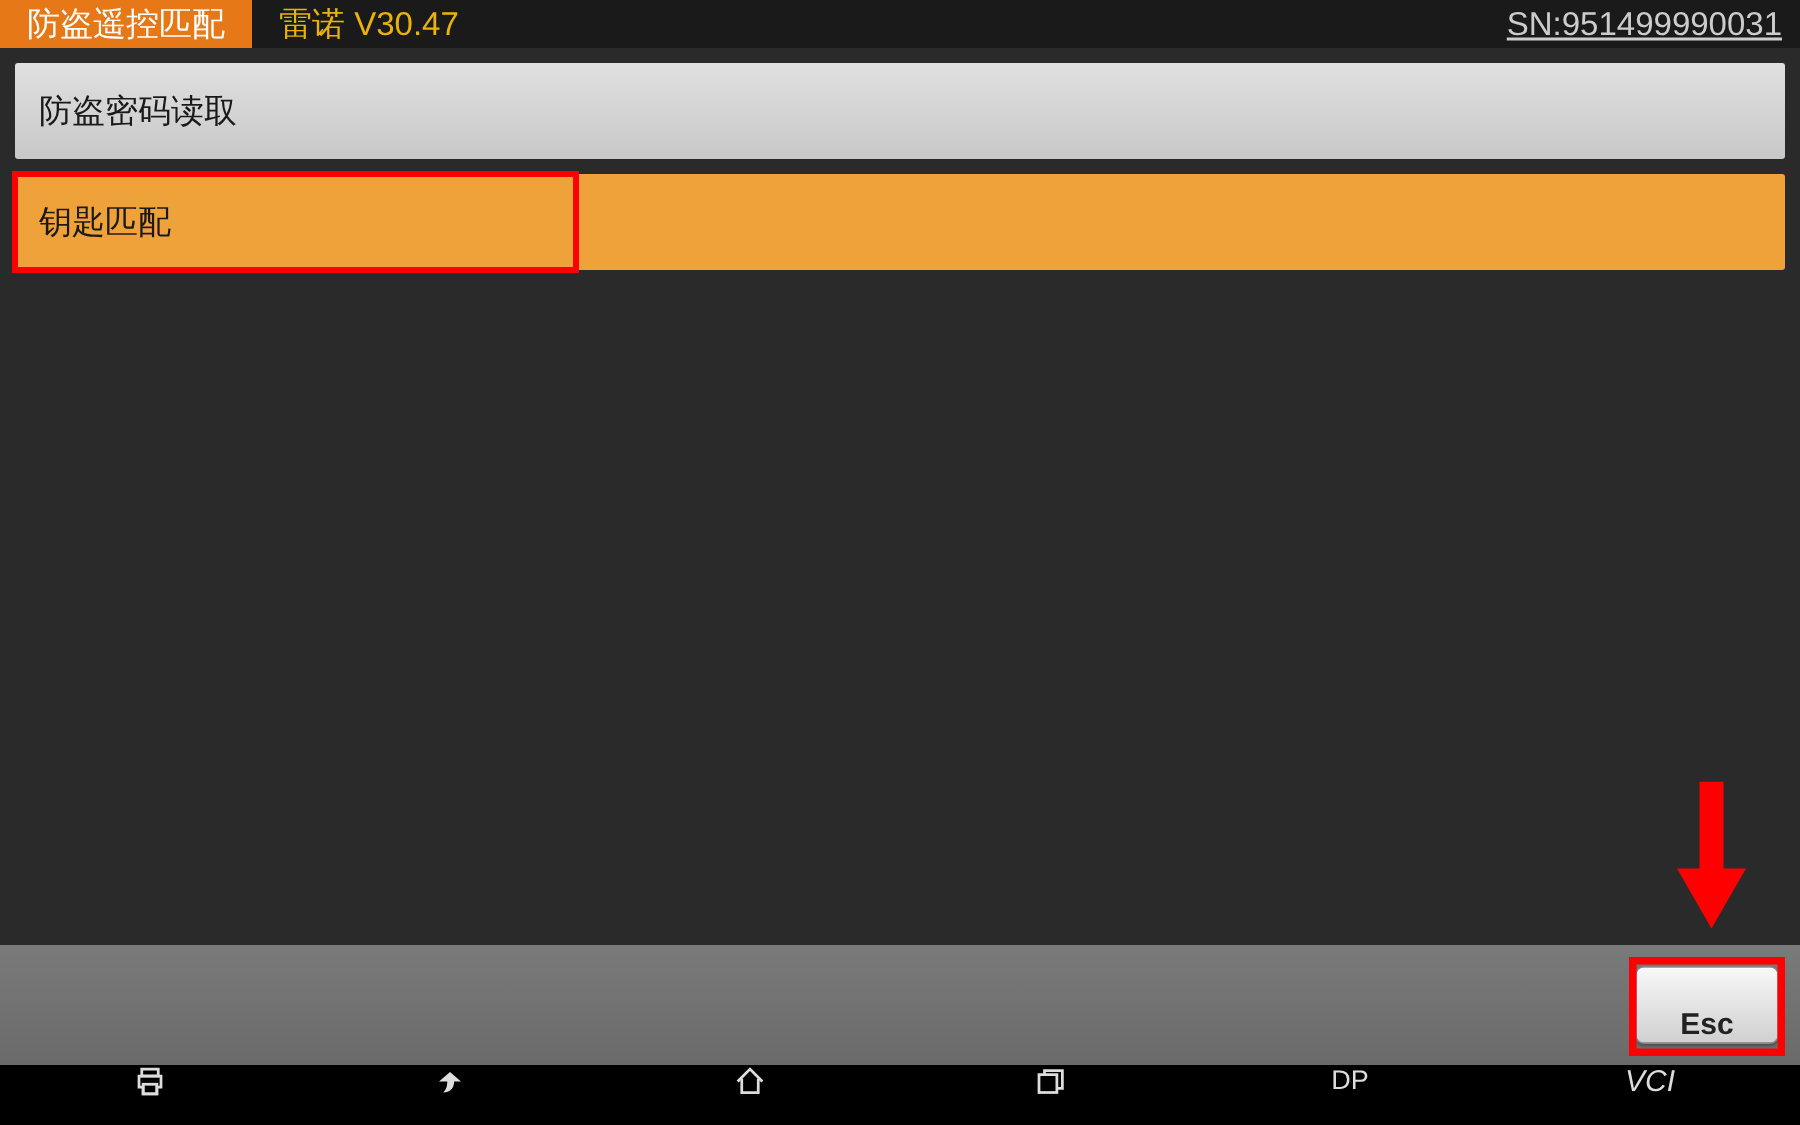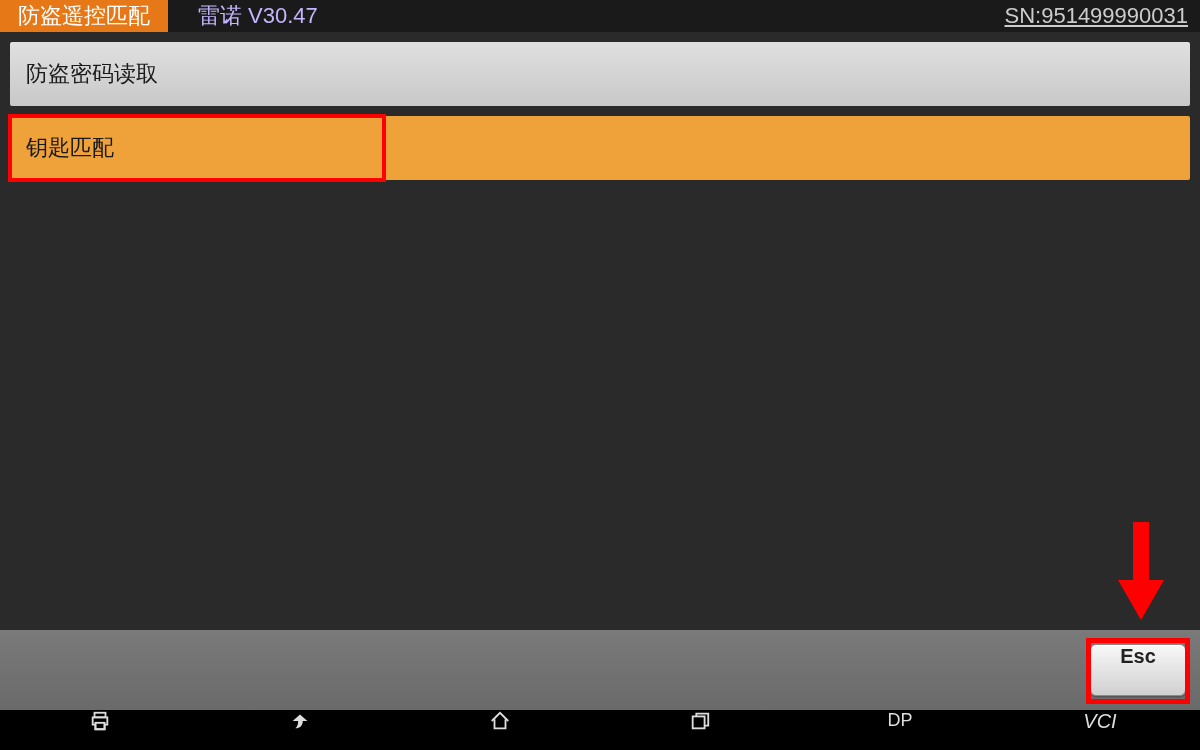--- a/index.html
+++ b/index.html
@@ -25,23 +25,23 @@
     .header-tag {
       background: #e67817;
       height: 100%;
       display: flex;
       align-items: center;
       padding: 0 18px;
       font-size: 22px;
       color: #fff;
     }
     .header-title {
-      margin-left: 30px;
-      font-size: 22px;
-      color: #c4b5fd;
+      margin-left: 18px;
+      font-size: 22px;
+      color: #eab308;
     }
     .header-sn {
       margin-left: auto;
       margin-right: 12px;
       font-size: 22px;
       color: #cccccc;
       text-decoration: underline;
     }
     .content {
       padding: 10px 10px 0 10px;
@@ -86,21 +86,21 @@
     .btn {
       width: 96px;
       height: 52px;
       background: linear-gradient(to bottom, #f8f8f8, #d0d0d0);
       border: 1px solid #888;
       border-radius: 6px;
       font-size: 20px;
       font-weight: bold;
       color: #222;
       display: flex;
-      align-items: flex-start;
+      align-items: flex-end;
       justify-content: center;
       cursor: pointer;
       box-shadow: inset 0 1px 0 #fff, 0 1px 2px rgba(0,0,0,0.3);
     }
     .highlight-enter {
       position: absolute;
       right: 10px;
       bottom: 6px;
       width: 104px;
       height: 66px;

